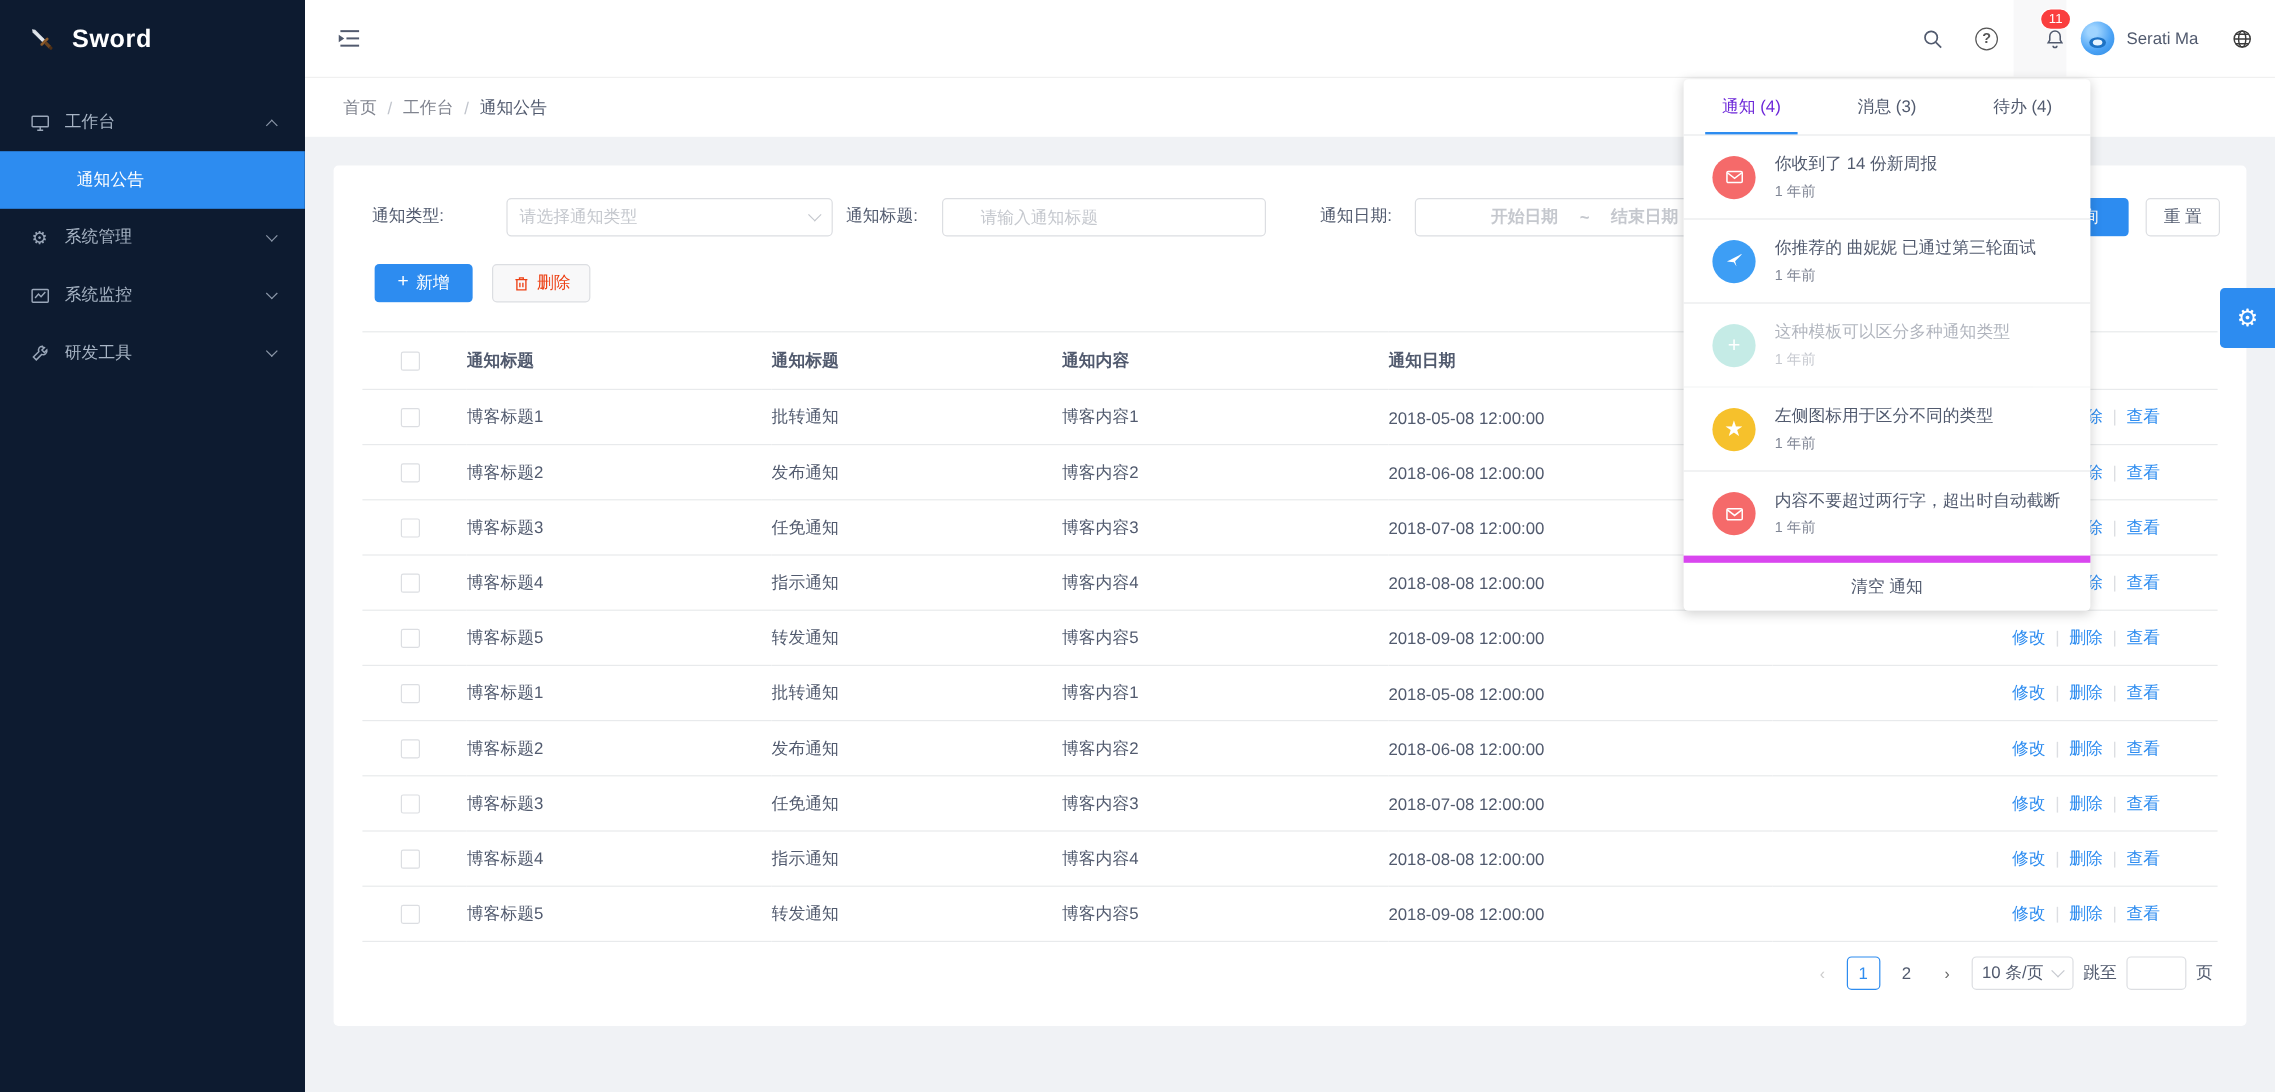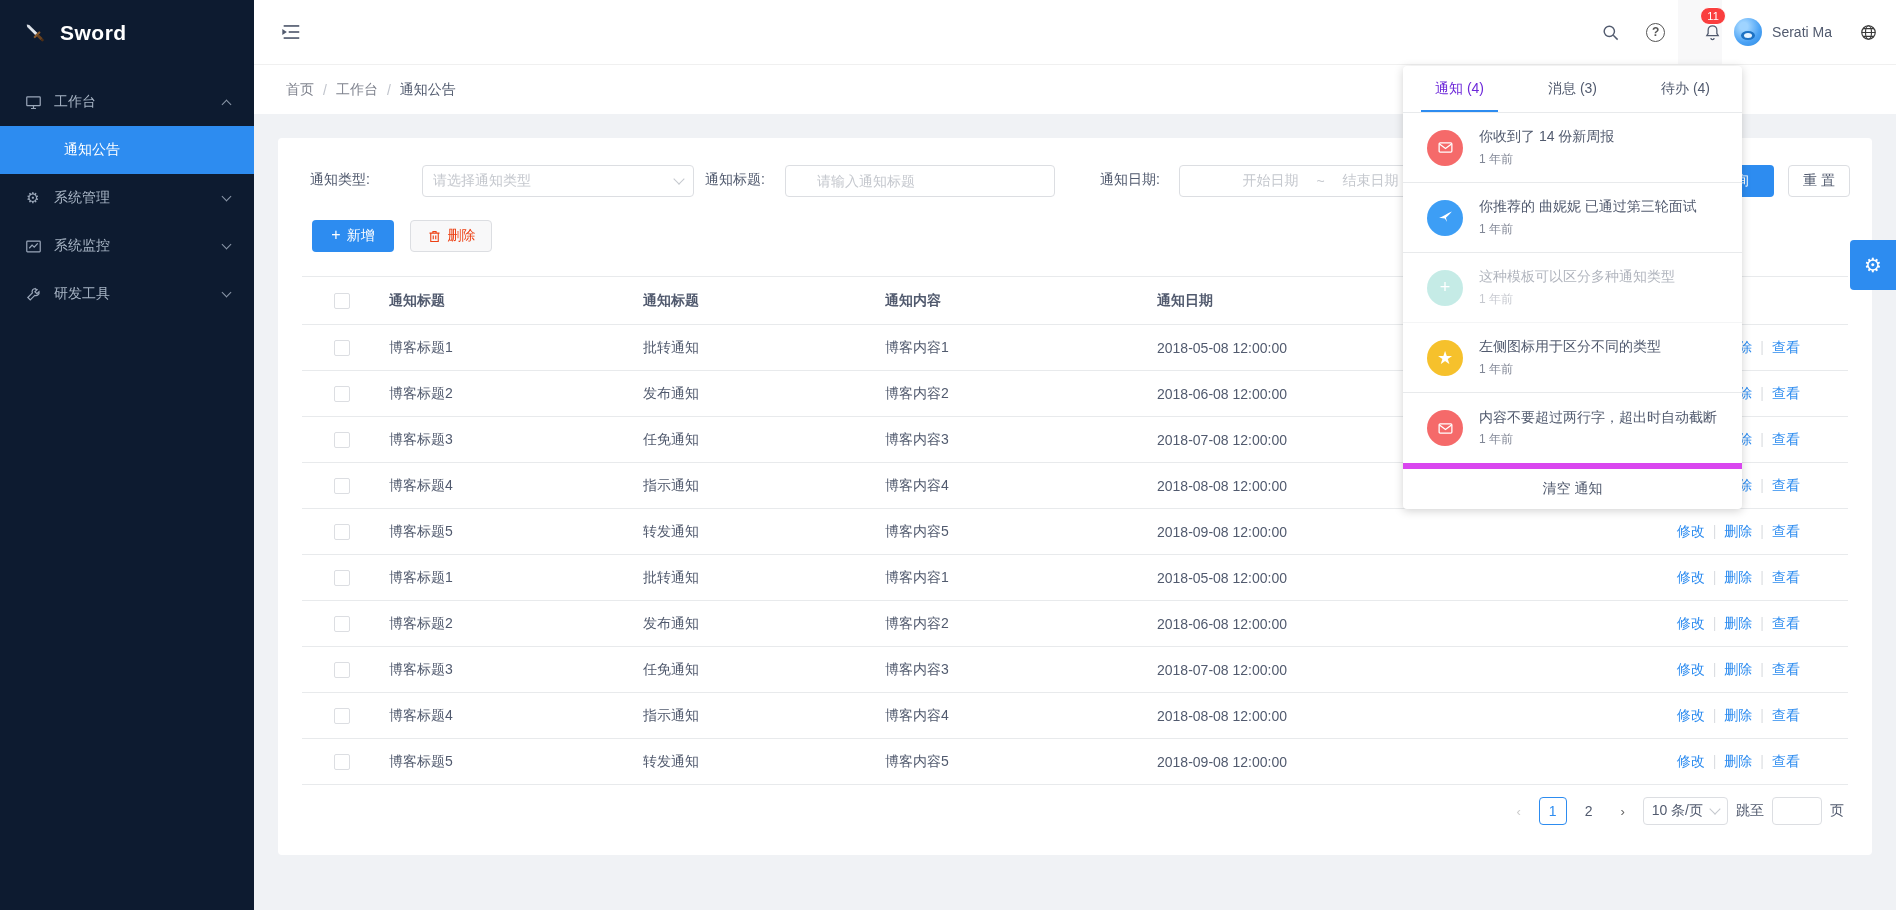--- a/index.html
+++ b/index.html
@@ -218,21 +218,21 @@
 
       <div class="filter-row">
         <span class="f-label" style="left:32px;">通知类型:</span>
         <div class="f-box" style="left:109px; width:272px;margin-left:35px;">
           <span class="ph">请选择通知类型</span>
           <span class="dchev"></span>
         </div>
         <span class="f-label" style="left:427px;text-align:center;">通知标题:</span>
         <input class="f-input" style="left: 507px; width: 270px; padding-left: 31px;" placeholder="请输入通知标题">
         <span class="f-label" style="left:822px;">通知日期:</span>
-        <div class="f-box" style="left:901px; width:283px; justify-content:center; gap:18px;">
+        <div class="f-box" style="left:901px; width:283px; justify-content:center; gap:18px;font-weight:bold;">
           <span>开始日期</span>
           <span>~</span>
           <span>结束日期</span>
         </div>
         <button class="btn btn-primary search-btn">查 询</button>
         <button class="btn btn-default reset-btn">重 置</button>
       </div>
 
       <div class="toolbar">
         <button class="btn btn-primary add-btn">

